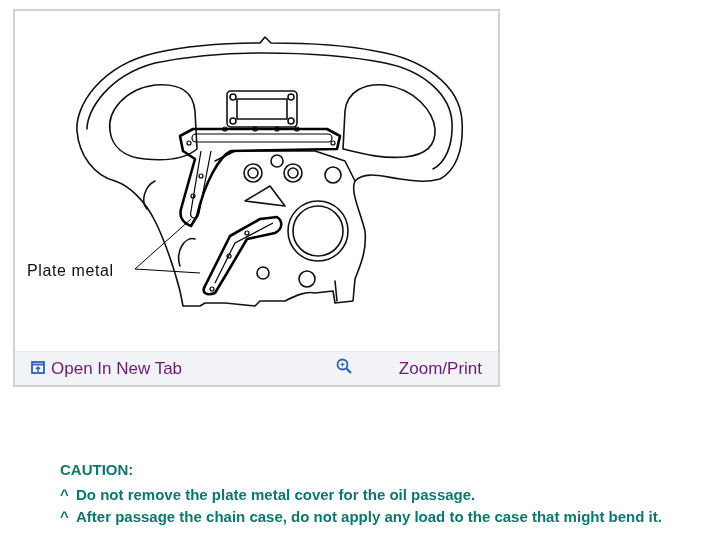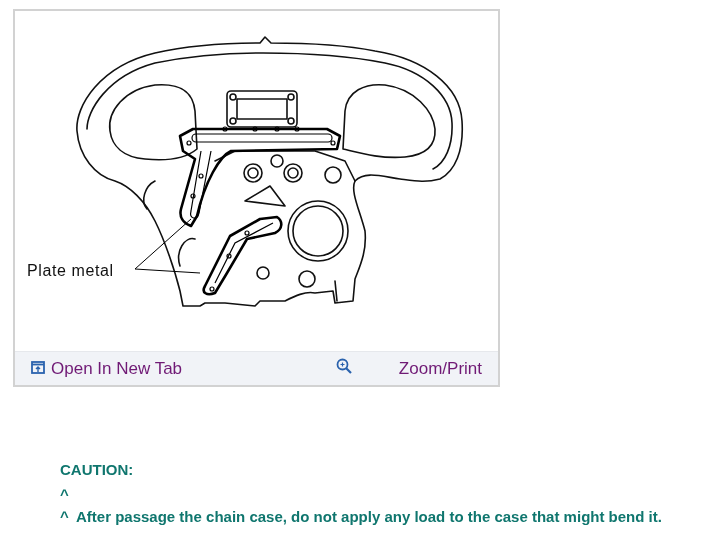--- a/index.html
+++ b/index.html
@@ -129,18 +129,19 @@
       </span>
       <span>Zoom/Print</span>
     </a>
   </div>
 </div>
 
 <div class="caution-block">
   <div class="caution-title">CAUTION:</div>
   <div class="caution-item">
     <span class="caution-bullet">^</span>
+    <span>Do not remove the plate metal cover for the oil passage.</span>
   </div>
   <div class="caution-item">
     <span class="caution-bullet">^</span>
     <span>After passage the chain case, do not apply any load to the case that might bend it.</span>
   </div>
 </div>
 
 </body></html>

